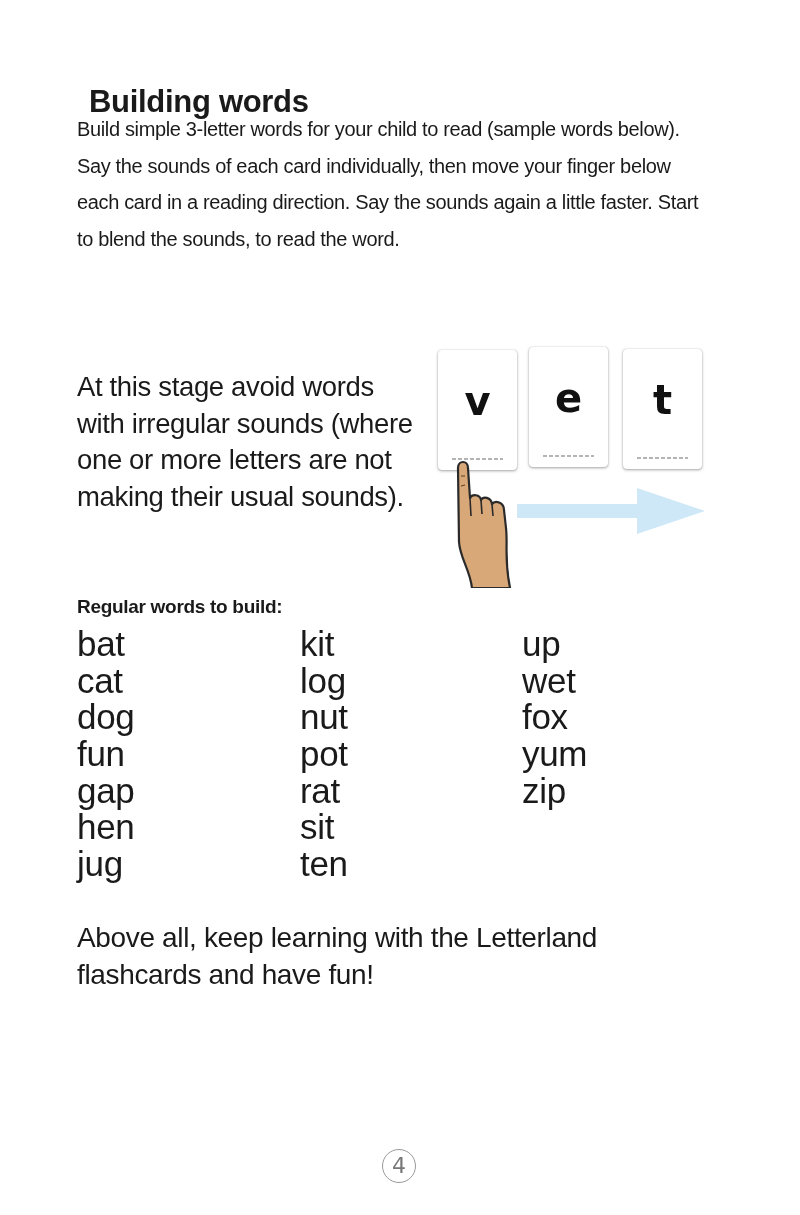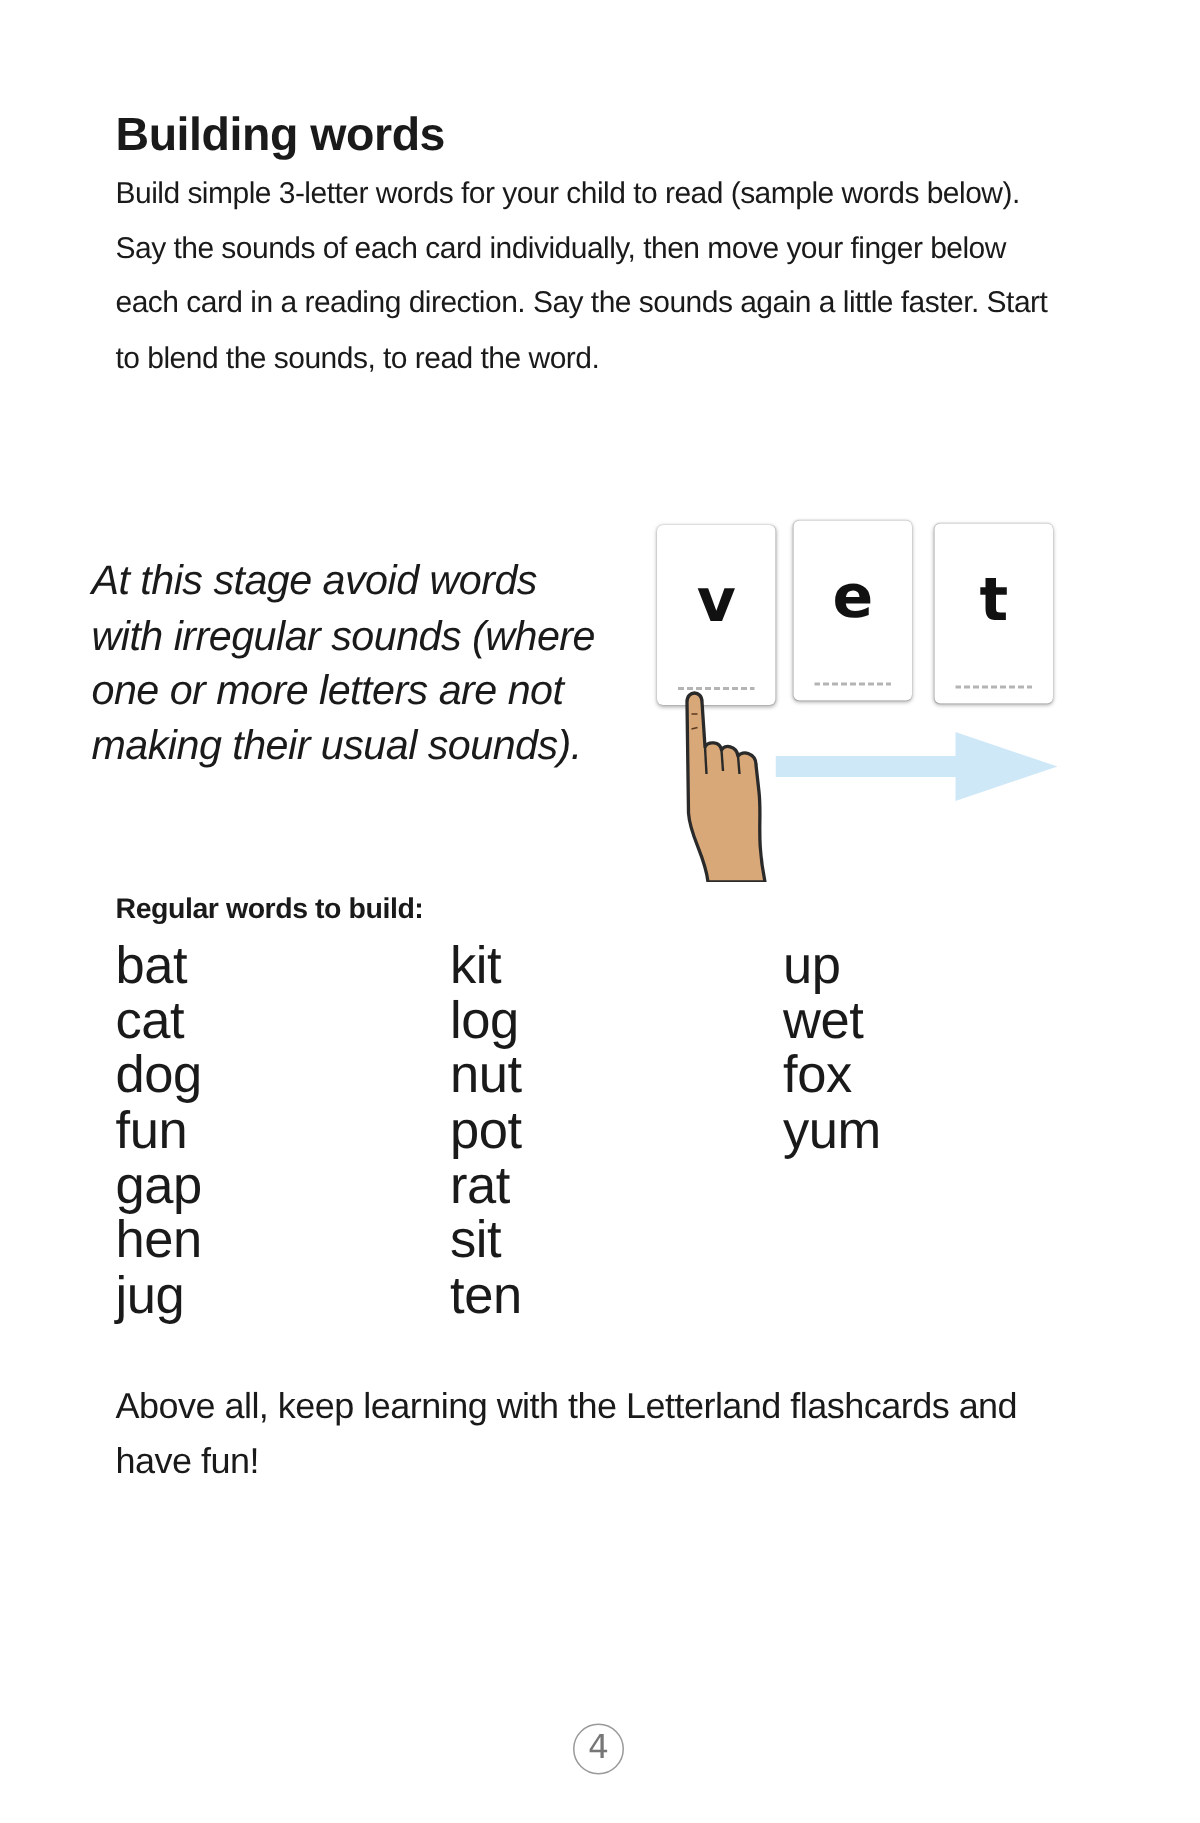--- a/index.html
+++ b/index.html
@@ -17,46 +17,45 @@
     }
     .page {
       position: absolute;
       left: 0; top: 0;
       width: 800px; height: 1215px;
     }
     .heading {
       position: absolute;
       left: 77px;
       top: 70px;
-      margin: 0;
+      margin: 12px;
       font-size: 31px;
       font-weight: bold;
       letter-spacing: -0.3px;
       line-height: 40px;
     }
     .intro {
       position: absolute;
       left: 77px;
       top: 111px;
       width: 640px;
       margin: 0;
       font-size: 20px;
       line-height: 36.6px;
       letter-spacing: -0.35px;
     }
     .stage-note {
       position: absolute;
-      left: 61px;
+      left: 77px;
       top: 369px;
       width: 340px;
       margin: 0;
       font-size: 27.5px;
       line-height: 36.6px;
       letter-spacing: -0.35px;
-      font-style: italic;
     }
     .illustration {
       position: absolute;
       left: 430px;
       top: 340px;
       width: 290px;
       height: 250px;
     }
     .card {
       position: absolute;
@@ -118,21 +117,21 @@
       font-size: 35px;
       letter-spacing: -0.3px;
       line-height: 36.7px;
     }
     .closing {
       position: absolute;
       left: 77px;
       top: 920px;
       width: 640px;
       margin: 0;
-      font-size: 24px;
+      font-size: 28px;
       line-height: 36.6px;
       letter-spacing: -0.35px;
     }
     .page-number {
       position: absolute;
       left: 382px;
       top: 1149px;
       width: 34px;
       height: 34px;
       border: 1.5px solid #9a9a9a;
@@ -200,19 +199,20 @@
     <span>nut</span>
     <span>pot</span>
     <span>rat</span>
     <span>sit</span>
 
     <span>ten</span>
     <span>up</span>
     <span>wet</span>
     <span>fox</span>
     <span>yum</span>
+    <span>zip</span>
   </div>
 
   <p class="closing">Above all, keep learning with the Letterland flashcards and have fun!</p>
 
   <div class="page-number">4</div>
 
 </div>
 
 </body></html>

